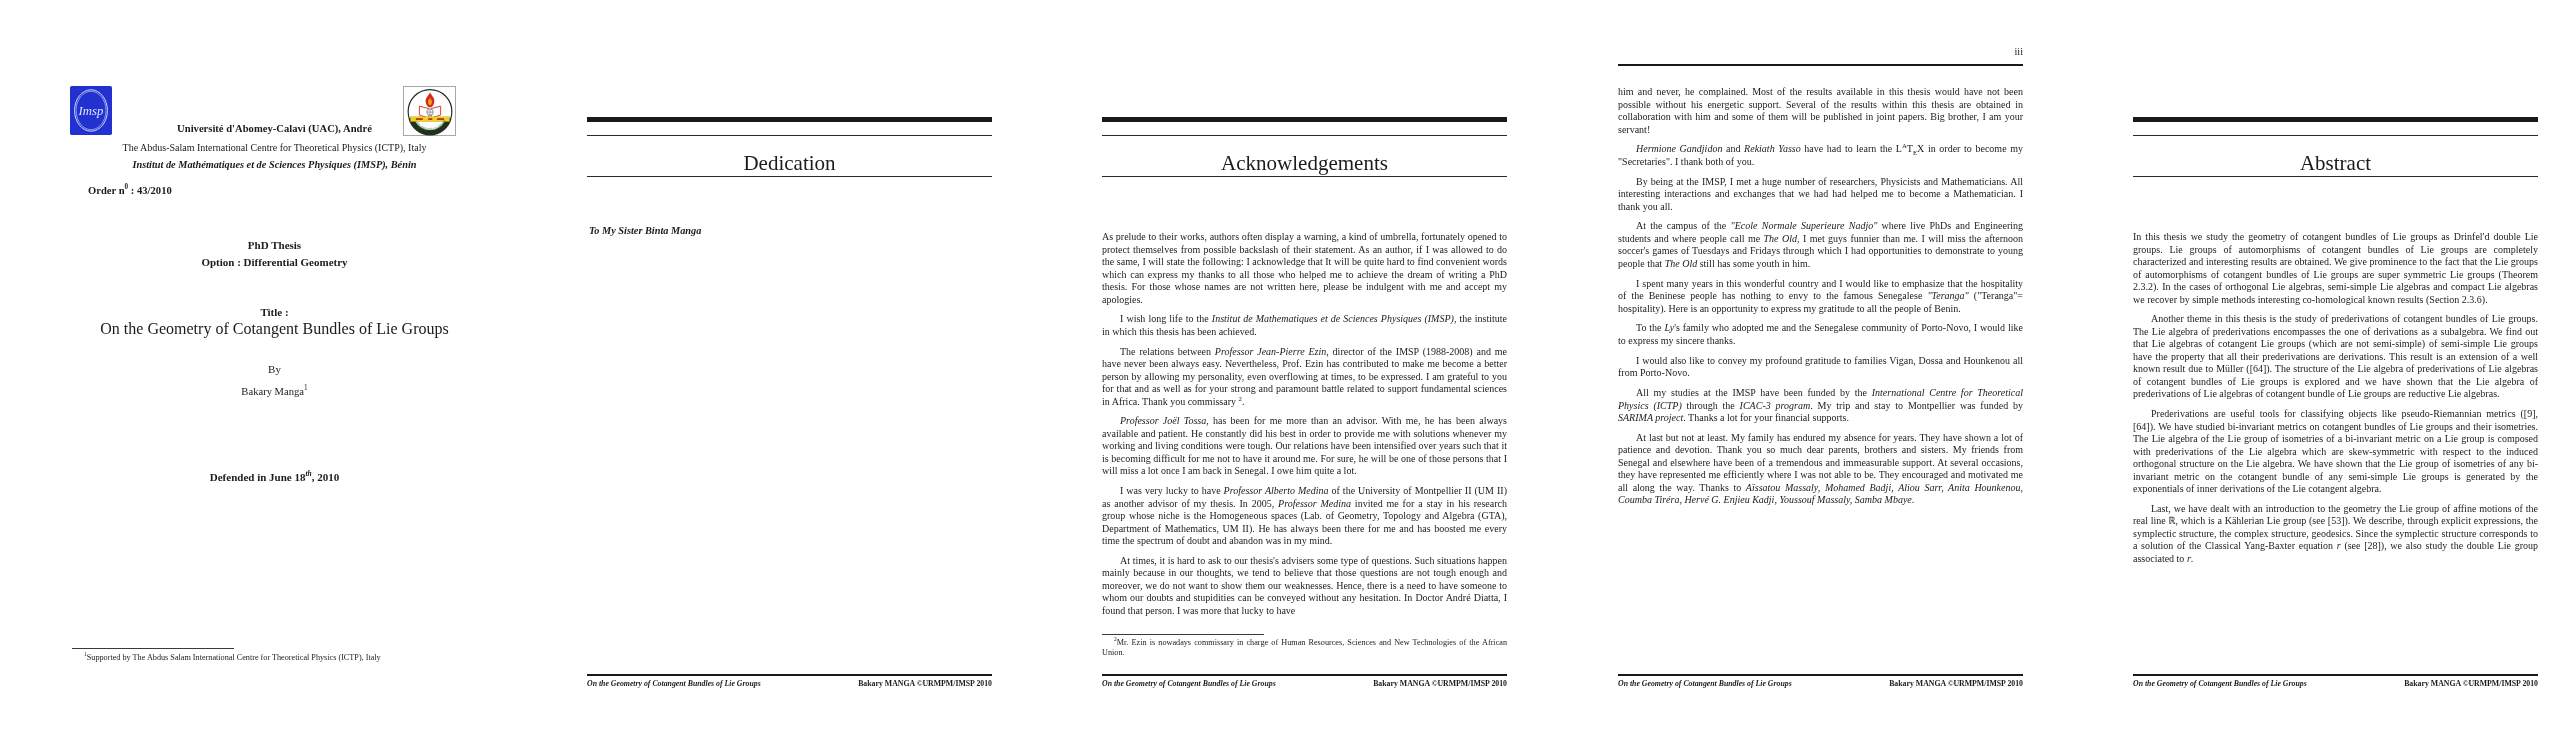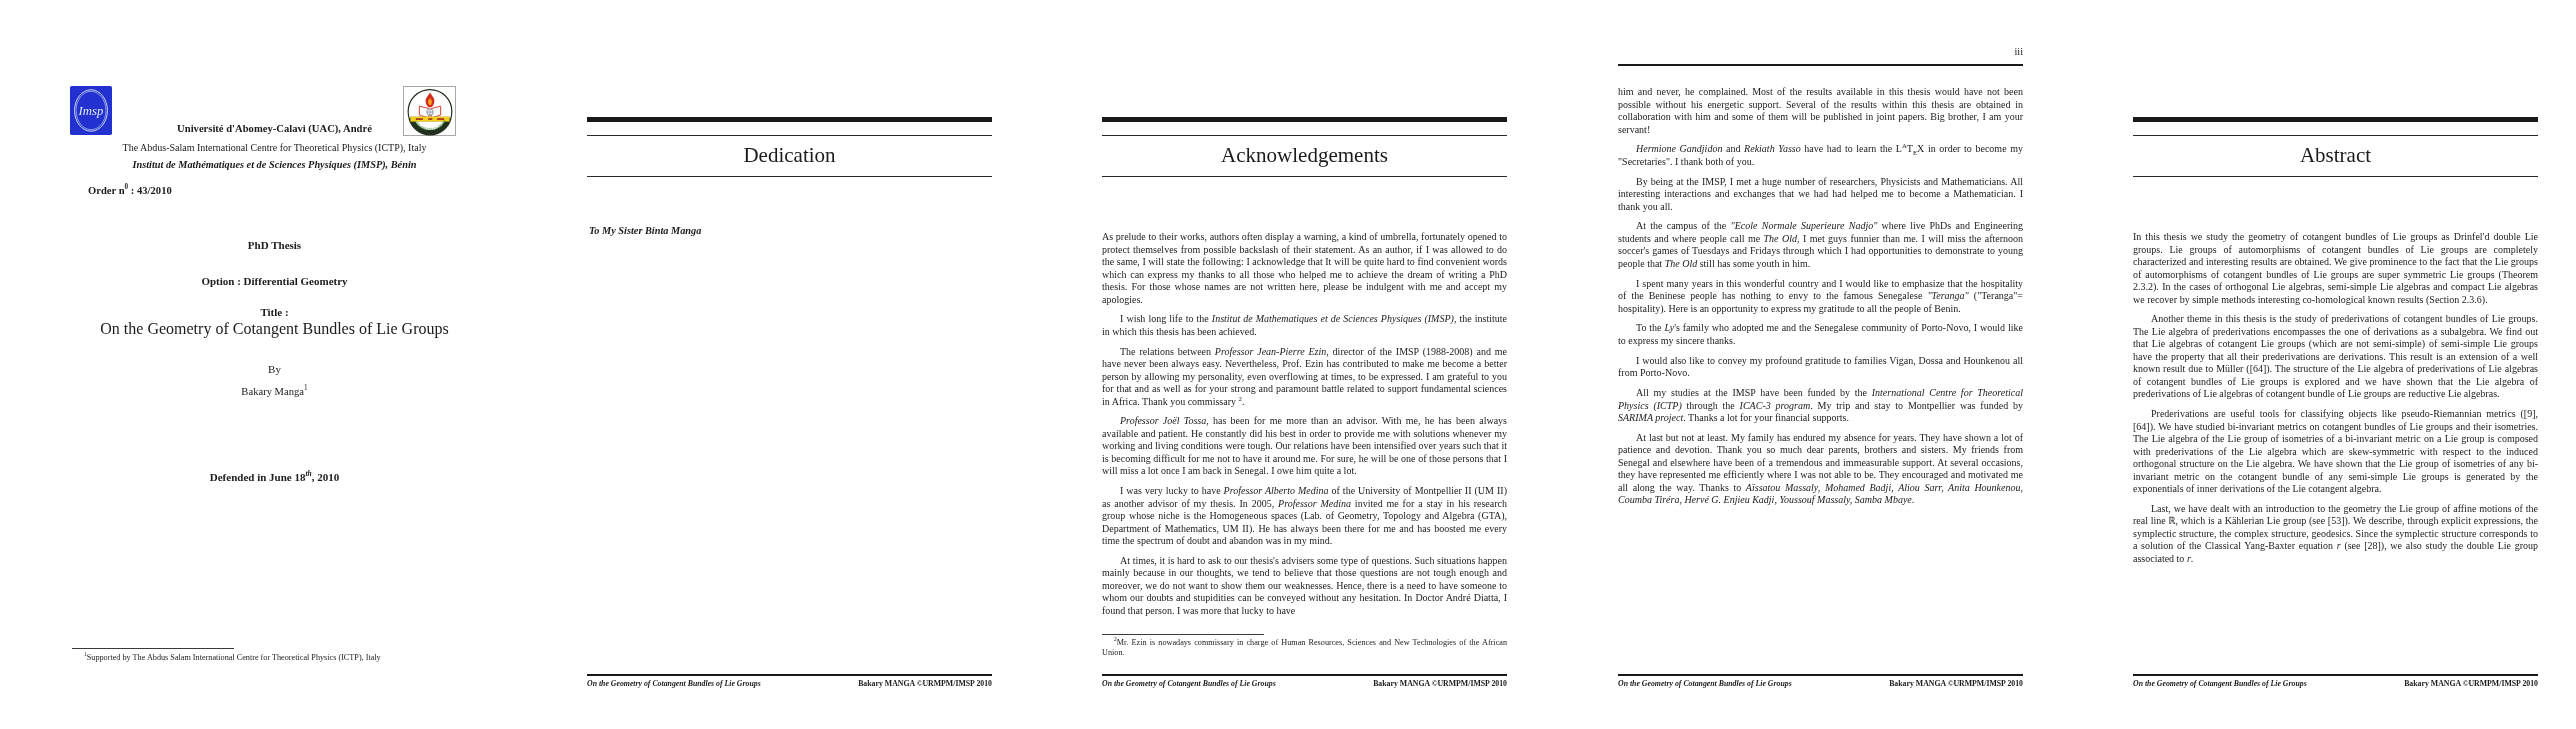--- a/index.html
+++ b/index.html
@@ -29,38 +29,38 @@
     background:var(--imsp-logo-blue,#2231cf);border-radius:1.8px;}
   .logo-uac{position:absolute;left:403px;top:86px;width:53px;height:50px;
     background:#fff;border:0.6px solid #a8a8a8;box-sizing:border-box;}
   .inst{position:absolute;left:72px;width:405px;text-align:center;}
   .inst1{top:123px;font-weight:bold;font-size:10.6px;}
   .inst2{top:142px;font-size:10px;}
   .inst3{top:159px;font-weight:bold;font-style:italic;font-size:10.3px;}
   .order{position:absolute;left:88px;top:185px;font-weight:bold;font-size:10.6px;}
   .centerline{position:absolute;left:72px;width:405px;text-align:center;}
   .phd{top:239px;font-weight:bold;font-size:11px;}
-  .option{top:256px;font-weight:bold;font-size:11px;margin-top:19px;}
+  .option{top:256px;font-weight:bold;font-size:11px;}
   .title-label{top:306px;font-weight:bold;font-size:11px;}
   .main-title{top:320px;font-size:16px;}
   .by{top:363px;font-size:11px;}
   .author{top:386px;font-size:10.6px;}
   .defended{top:471px;font-weight:bold;font-size:11px;}
 
   
   .fnrule{position:absolute;left:72px;width:162px;height:0.9px;background:#3a3a3a;}
   .s1 .fnrule{top:648px;} .s3 .fnrule{top:634px;}
   .footnote{position:absolute;left:72px;width:405px;font-size:8.2px;line-height:10.3px;
     text-align:justify;text-indent:12px;}
   .s1 .footnote{top:653px;} .s3 .footnote{top:638px;}
 
   
   .chap-thick{top:117px;height:4.9px;background:var(--rule,#191919);}
   .chap-thin1{top:135px;height:0.9px;background:#2c2c2c;}
-  .chap-title{top:136px;height:39px;line-height:39px;text-align:center;font-size:21px;}
+  .chap-title{top:144px;height:39px;line-height:39px;text-align:center;font-size:21px;}
   .chap-thin2{top:176px;height:0.9px;background:#2c2c2c;}
   .hrule{position:absolute;left:72px;width:405px;}
 
   
   .pageno{position:absolute;left:72px;width:405px;top:46px;text-align:right;font-size:10.3px;}
   .head-rule{top:64px;height:1.5px;background:var(--rule,#191919);}
 
   
   .body{position:absolute;left:72px;width:405px;text-align:justify;
     font-size:10px;line-height:12.5px;}

